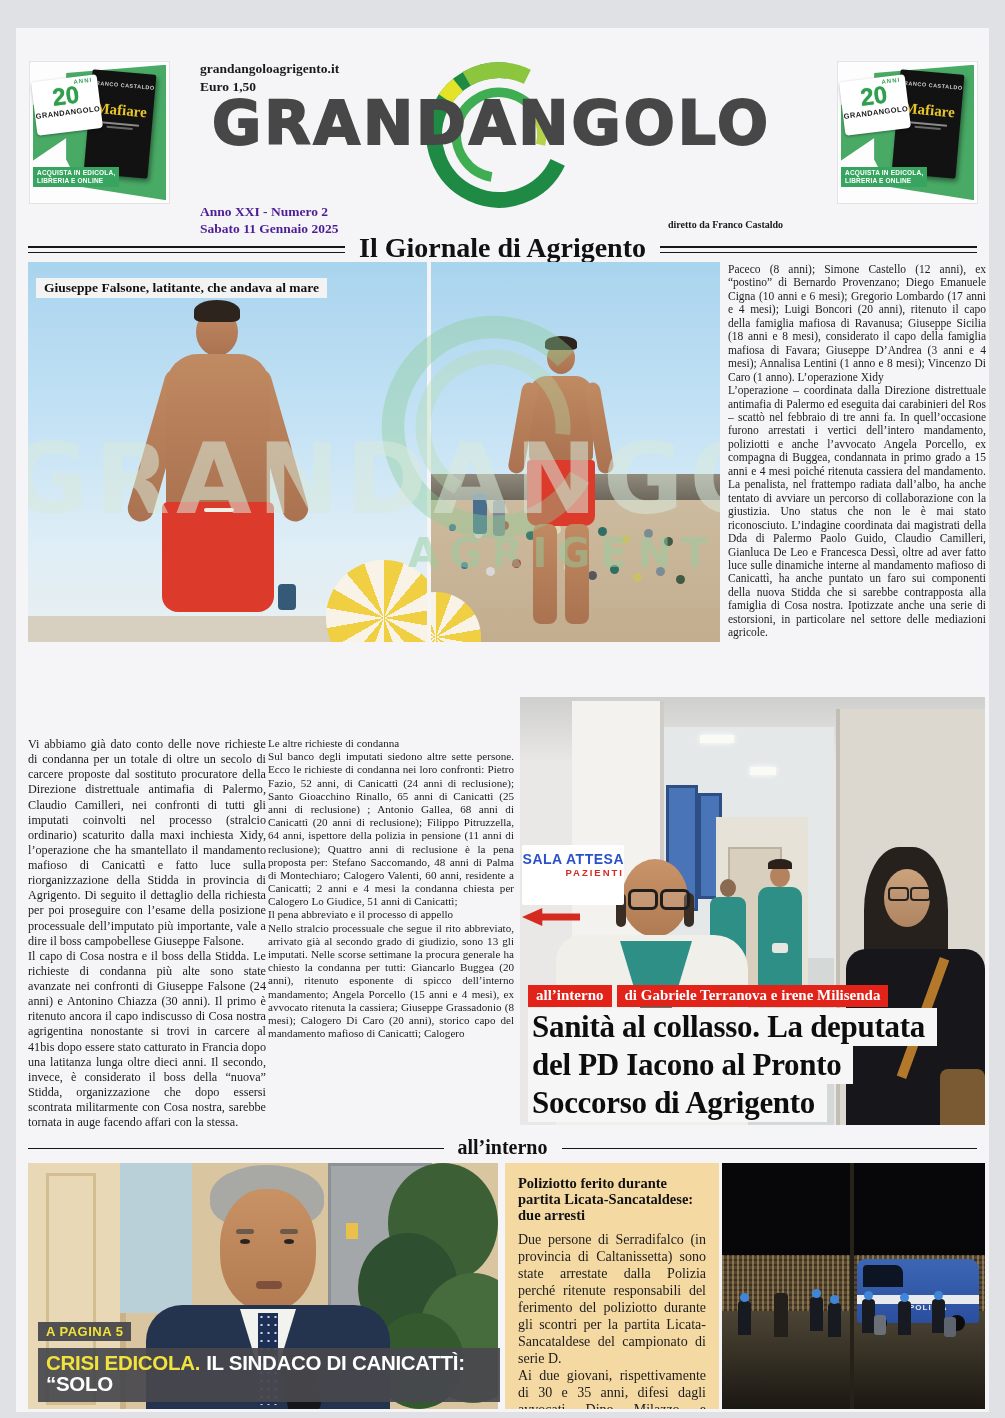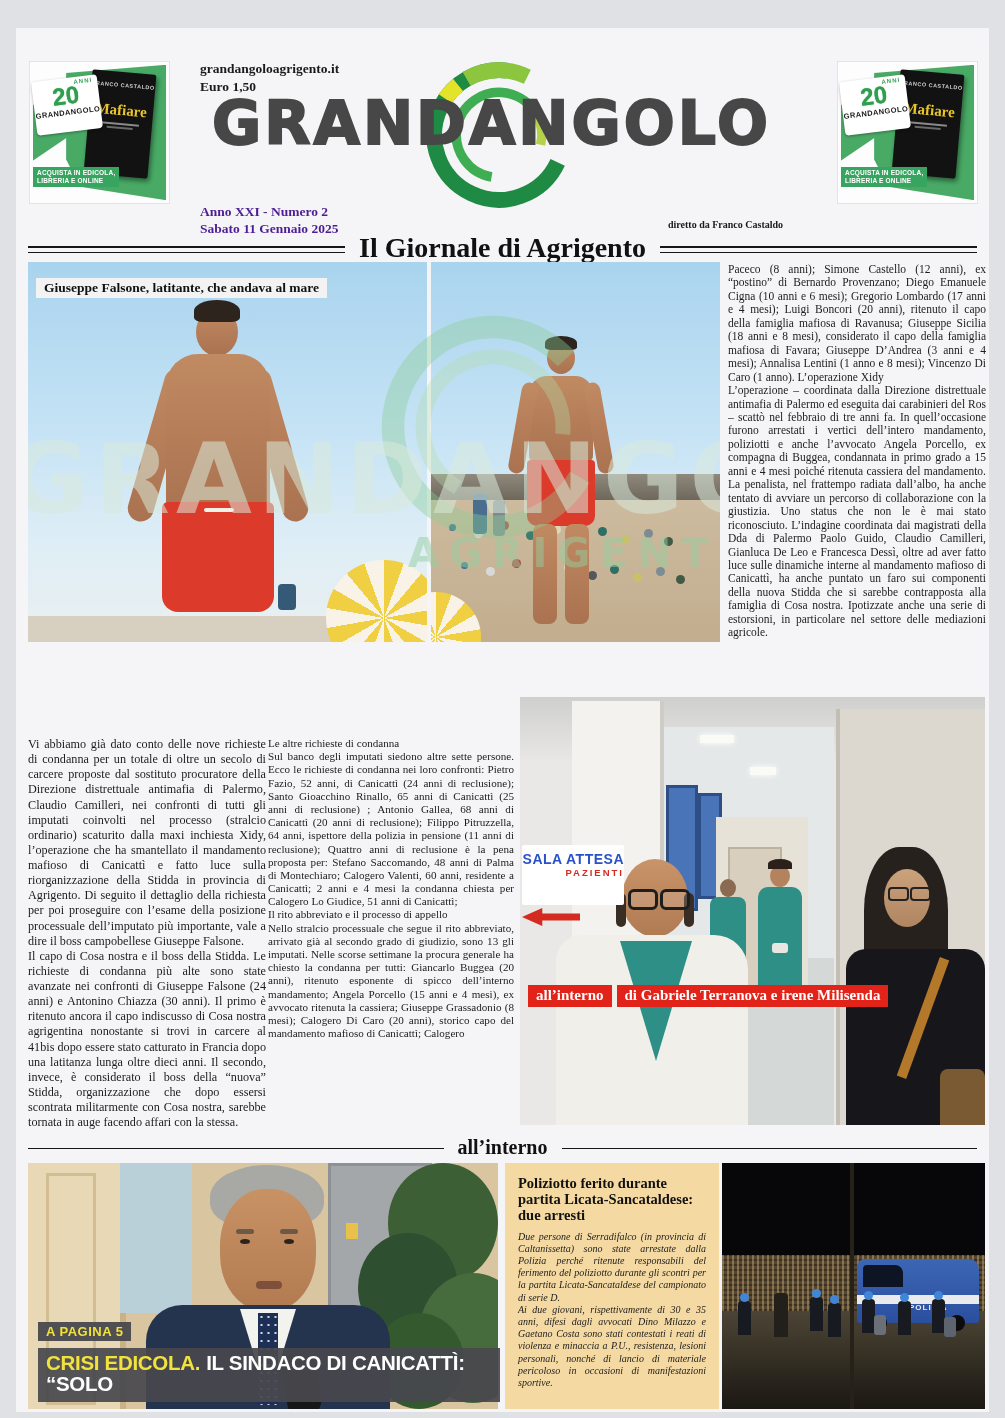--- a/index.html
+++ b/index.html
@@ -121,21 +121,21 @@
   .tie{position:absolute;background:#1d2f55;background-image:radial-gradient(#cfd8ea 1px,transparent 1.2px);background-size:7px 8px;}
   .mic{position:absolute;background:#17171a;border-radius:12px;transform:rotate(-10deg);}
   .pageref{left:38px;top:1322px;background:rgba(72,72,77,.95);color:#f2e23c;z-index:6;
            font-family:"Liberation Sans",sans-serif;font-weight:bold;font-size:13px;padding:2px 8px;letter-spacing:.5px;}
   .hl3{left:38px;top:1348px;width:446px;background:rgba(72,72,77,.93);z-index:6;padding:5px 8px 7px 8px;
        font-family:"Liberation Sans",sans-serif;font-weight:bold;font-size:20.5px;line-height:1.02;letter-spacing:-.3px;}
   .hl3 .y{color:#f2e23c;} .hl3 .w{color:#fdfdfd;margin-left:6px;} .hl3 .w2{color:#fdfdfd;}
 
   .notebox{left:505px;top:1163px;width:214px;height:246px;background:#f4d9a3;overflow:hidden;padding:12px 13px;box-sizing:border-box;}
   .notebox .t{font-weight:bold;font-size:14.5px;line-height:1.12;color:#111;margin-bottom:7px;}
-  .notebox .b{font-size:10px;line-height:1.22;text-align:justify;color:#1c1c1c;font-style:italic;}
+  .notebox .b{font-size:14px;line-height:1.22;text-align:justify;color:#1c1c1c;}
 
   .night{left:722px;top:1163px;width:263px;height:246px;background:#07070a;overflow:hidden;}
   .night .wall{position:absolute;left:0;top:92px;width:100%;height:56px;background-color:#56462e;
         background-image:repeating-linear-gradient(90deg,rgba(235,205,150,.35) 0 2px,transparent 2px 5px),
                          repeating-linear-gradient(0deg,rgba(0,0,0,.3) 0 2px,transparent 2px 5px);}
   .night .ground{position:absolute;left:0;top:148px;width:100%;height:98px;background:linear-gradient(180deg,#4c4536 0,#2a251c 70%,#1b1712 100%);}
   .van{position:absolute;right:6px;top:96px;width:122px;height:64px;background:linear-gradient(180deg,#3c66b4,#2a4f9e);border-radius:8px 10px 3px 3px;}
   .van .win{position:absolute;left:6px;top:6px;width:40px;height:22px;background:#0d1524;border-radius:4px 8px 0 0;}
   .van .stripe{position:absolute;left:0;top:36px;width:100%;height:9px;background:#e8eaee;}
   .van .lbl{position:absolute;left:52px;top:44px;font-family:"Liberation Sans",sans-serif;font-size:8px;
@@ -266,21 +266,21 @@
   <div class="photo-cap abs">Giuseppe Falsone, latitante, che andava al mare</div>
 
 
   <div class="bodytext col1 abs">
     <div>Vi abbiamo già dato conto delle nove richieste di condanna per un totale di oltre un secolo di carcere proposte dal sostituto procuratore della Direzione distrettuale antimafia di Palermo, Claudio Camilleri, nei confronti di tutti gli imputati coinvolti nel processo (stralcio ordinario) scaturito dalla maxi inchiesta Xidy, l’operazione che ha smantellato il mandamento mafioso di Canicattì e fatto luce sulla riorganizzazione della Stidda in provincia di Agrigento. Di seguito il dettaglio della richiesta per poi proseguire con l’esame della posizione processuale dell’imputato più importante, vale a dire il boss campobellese Giuseppe Falsone.</div>
     <div>Il capo di Cosa nostra e il boss della Stidda. Le richieste di condanna più alte sono state avanzate nei confronti di Giuseppe Falsone (24 anni) e Antonino Chiazza (30 anni). Il primo è ritenuto ancora il capo indiscusso di Cosa nostra agrigentina nonostante si trovi in carcere al 41bis dopo essere stato catturato in Francia dopo una latitanza lunga oltre dieci anni. Il secondo, invece, è considerato il boss della “nuova” Stidda, organizzazione che dopo essersi scontrata militarmente con Cosa nostra, sarebbe tornata in auge facendo affari con la stessa.</div>
   </div>
   <div class="bodytext col2 abs">
     <div>Le altre richieste di condanna</div>
     <div>Sul banco degli imputati siedono altre sette persone. Ecco le richieste di condanna nei loro confronti: Pietro Fazio, 52 anni, di Canicattì (24 anni di reclusione); Santo Gioacchino Rinallo, 65 anni di Canicattì (25 anni di reclusione) ; Antonio Gallea, 68 anni di Canicattì (20 anni di reclusione); Filippo Pitruzzella, 64 anni, ispettore della polizia in pensione (11 anni di reclusione); Quattro anni di reclusione è la pena proposta per: Stefano Saccomando, 48 anni di Palma di Montechiaro; Calogero Valenti, 60 anni, residente a Canicattì; 2 anni e 4 mesi la condanna chiesta per Calogero Lo Giudice, 51 anni di Canicattì;</div>
-    <div>Il rito abbreviato e il processo di appello</div>
+    <div>Il pena abbreviato e il processo di appello</div>
     <div>Nello stralcio processuale che segue il rito abbreviato, arrivato già al secondo grado di giudizio, sono 13 gli imputati. Nelle scorse settimane la procura generale ha chiesto la condanna per tutti: Giancarlo Buggea (20 anni), ritenuto esponente di spicco dell’interno mandamento; Angela Porcello (15 anni e 4 mesi), ex avvocato ritenuta la cassiera; Giuseppe Grassadonio (8 mesi); Calogero Di Caro (20 anni), storico capo del mandamento mafioso di Canicattì; Calogero</div>
   </div>
   <div class="bodytext rightcol abs">
     <div>Paceco (8 anni); Simone Castello (12 anni), ex “postino” di Bernardo Provenzano; Diego Emanuele Cigna (10 anni e 6 mesi); Gregorio Lombardo (17 anni e 4 mesi); Luigi Boncori (20 anni), ritenuto il capo della famiglia mafiosa di Ravanusa; Giuseppe Sicilia (18 anni e 8 mesi), considerato il capo della famiglia mafiosa di Favara; Giuseppe D’Andrea (3 anni e 4 mesi); Annalisa Lentini (1 anno e 8 mesi); Vincenzo Di Caro (1 anno). L’operazione Xidy</div>
     <div>L’operazione – coordinata dalla Direzione distrettuale antimafia di Palermo ed eseguita dai carabinieri del Ros – scattò nel febbraio di tre anni fa. In quell’occasione furono arrestati i vertici dell’intero mandamento, poliziotti e anche l’avvocato Angela Porcello, ex compagna di Buggea, condannata in primo grado a 15 anni e 4 mesi poiché ritenuta cassiera del mandamento. La penalista, nel frattempo radiata dall’albo, ha anche tentato di avviare un percorso di collaborazione con la giustizia. Uno status che non le è mai stato riconosciuto. L’indagine coordinata dai magistrati della Dda di Palermo Paolo Guido, Claudio Camilleri, Gianluca De Leo e Francesca Dessì, oltre ad aver fatto luce sulle dinamiche interne al mandamento mafioso di Canicattì, ha anche puntato un faro sui componenti della nuova Stidda che si sarebbe contrapposta alla famiglia di Cosa nostra. Ipotizzate anche una serie di estorsioni, in particolare nel settore delle mediazioni agricole.</div>
   </div>
 
   <div class="hosp abs">
     <div class="ceil"></div>
     <div class="doorL"></div>
@@ -327,20 +327,25 @@
 
   <div class="sign abs">
     <div class="l1">SALA ATTESA</div>
     <div class="l2">PAZIENTI</div>
   </div>
   <div class="sign-arrow abs"></div>
 
   <div class="kicker-row abs">
     <span>all’interno</span>
     <span>di Gabriele Terranova e irene Milisenda</span>
+  </div>
+  <div class="hl2 abs">
+    <span>Sanità al collasso. La deputata</span><br>
+    <span>del PD Iacono al Pronto</span><br>
+    <span>Soccorso di Agrigento</span>
   </div>
 
   <div class="divider2 abs">
     <div class="rule"></div>
     <div class="lbl">all’interno</div>
     <div class="rule"></div>
   </div>
 
   <div class="mayor abs">
     <div class="doorf">

